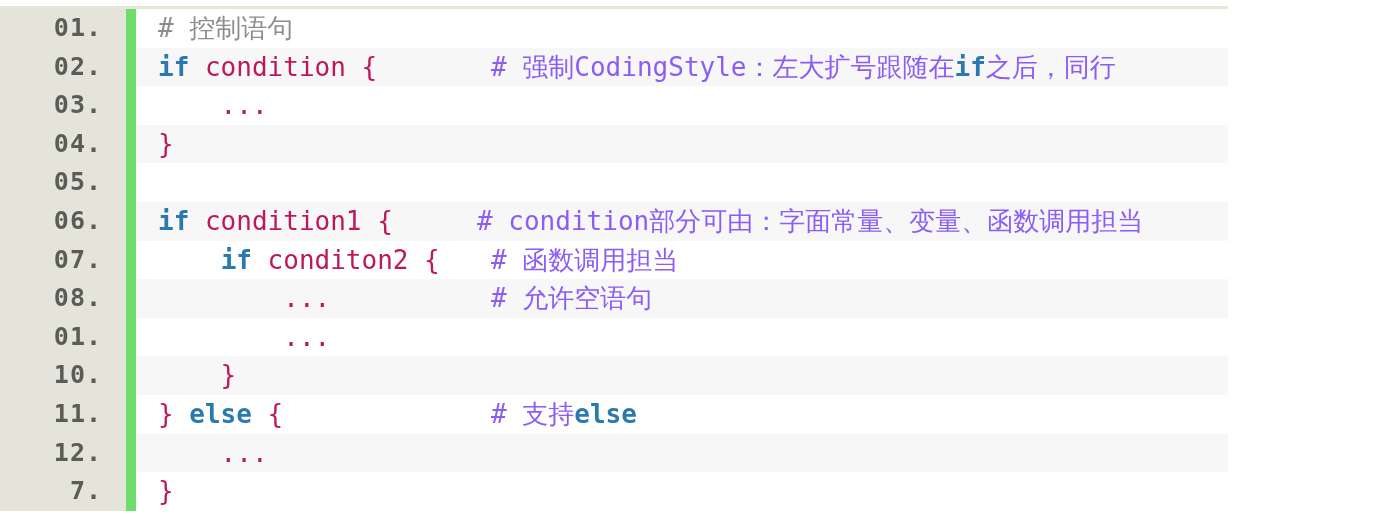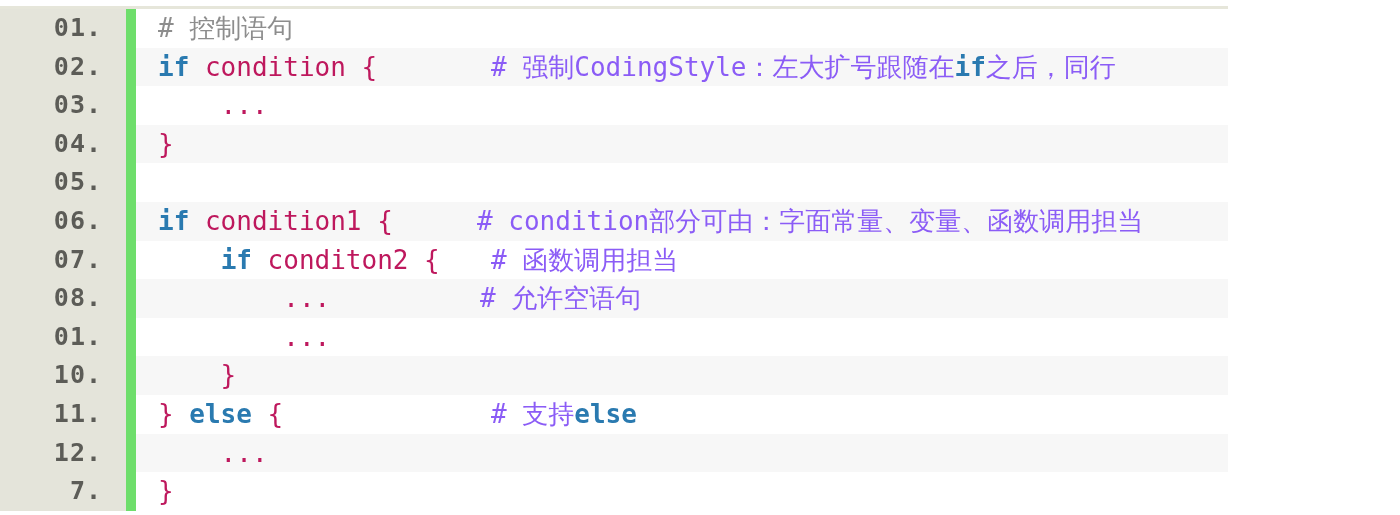--- a/index.html
+++ b/index.html
@@ -162,21 +162,21 @@
       <div class="code-row">
         <div class="gutter">07.</div>
         <div class="gutter-gap"></div>
         <div class="marker-bar"></div>
         <div class="code-line"><span class="code-seg plain">    </span><span class="code-seg kw">if</span><span class="code-seg plain"> conditon2 {</span><div class="comment-col" style="left: 355px;"><span class="code-seg cmt"># 函数调用担当</span></div></div>
       </div>
       <div class="code-row striped">
         <div class="gutter">08.</div>
         <div class="gutter-gap"></div>
         <div class="marker-bar"></div>
-        <div class="code-line"><span class="code-seg plain">        ...</span><div class="comment-col" style="left: 344px;"><span class="code-seg cmt"># 允许空语句</span></div></div>
+        <div class="code-line"><span class="code-seg plain">        ...</span><div class="comment-col" style="left: 355px;"><span class="code-seg cmt"># 允许空语句</span></div></div>
       </div>
       <div class="code-row">
         <div class="gutter">01.</div>
         <div class="gutter-gap"></div>
         <div class="marker-bar"></div>
         <div class="code-line"><span class="code-seg plain">        ...</span></div>
       </div>
       <div class="code-row striped">
         <div class="gutter">10.</div>
         <div class="gutter-gap"></div>

